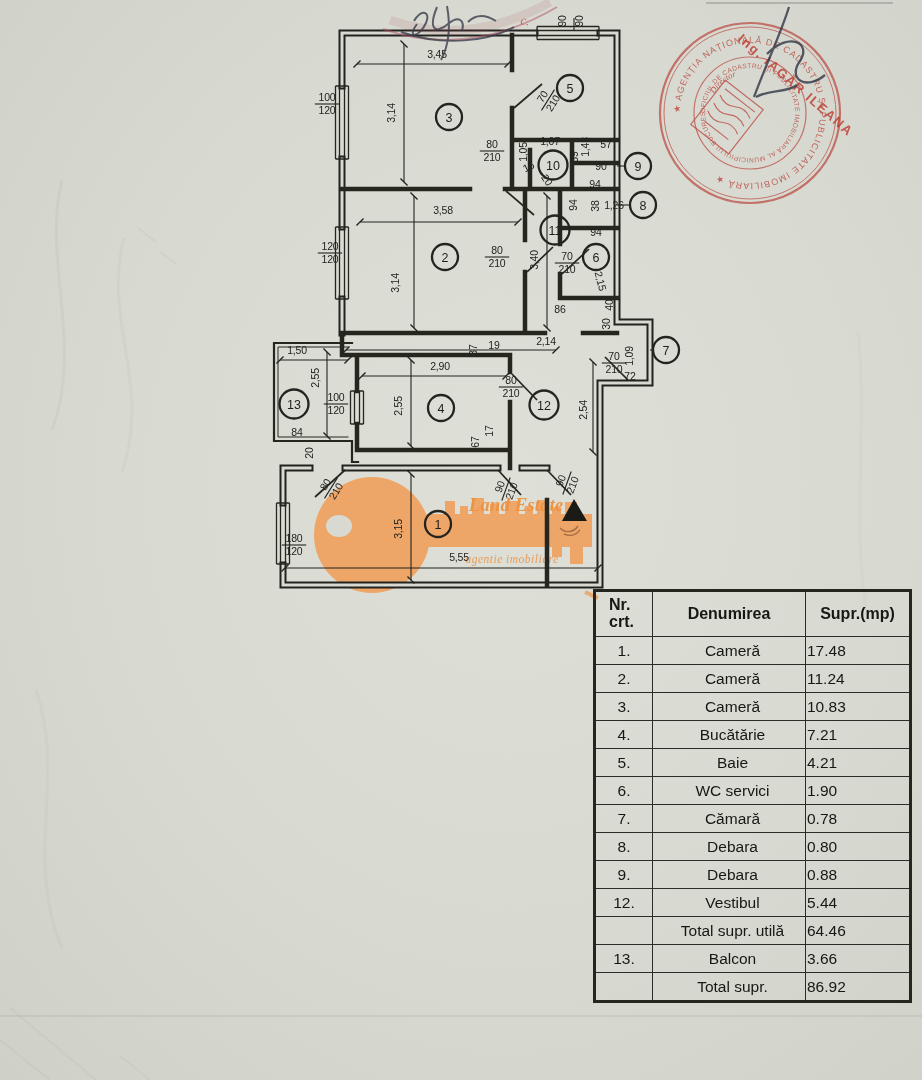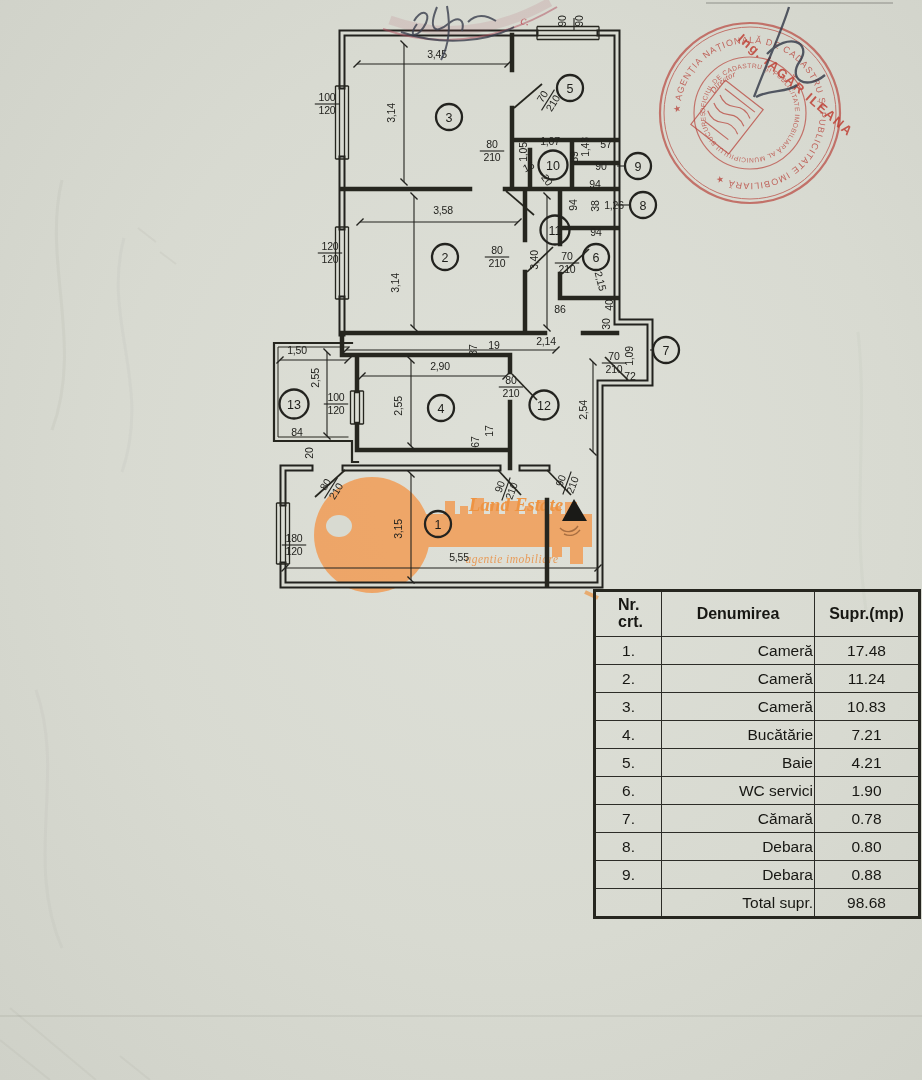--- a/index.html
+++ b/index.html
@@ -15,27 +15,27 @@
   .signer{font:bold 13px "Liberation Sans",sans-serif;fill:#bf4136;letter-spacing:1.6px;opacity:.85;}
   .brand{font:bold italic 19px "Liberation Serif",serif;fill:#ee9340;opacity:.95;}
   .tagline{font:italic 11.5px "Liberation Serif",serif;fill:#e9944c;opacity:.9;letter-spacing:.5px;}
   .cmark{font:italic 13px "Liberation Serif",serif;fill:#bf4a55;opacity:.8;}
   #area-table{position:absolute;left:593px;top:589px;}
   #area-table table{border-collapse:collapse;table-layout:fixed;width:301px;
     font-family:"Liberation Sans",sans-serif;color:#171713;}
   #area-table th,#area-table td{border:1.6px solid #2c2c27;overflow:hidden;}
   #area-table table{border:3px solid #26261f;}
   #area-table th{height:42px;font-size:16px;font-weight:bold;vertical-align:middle;}
-  #area-table th.h-nr{white-space:pre-line;text-align:left;padding-left:22px;line-height:1.05;font-weight:bold;width:42px;}
+  #area-table th.h-nr{white-space:pre-line;text-align:left;padding-left:13px;line-height:1.05;font-weight:bold;width:42px;}
   #area-table th.h-den{width:150px;}
   #area-table th.h-sup{width:101px;text-align:center;}
   #area-table td{height:25px;font-size:15.5px;}
   #area-table td.c-nr{text-align:center;}
-  #area-table td.c-name{text-align:right;padding-left:8px;}
-  #area-table td.c-sup{text-align:center;margin-top:10px;}
+  #area-table td.c-name{text-align:center;padding-left:8px;}
+  #area-table td.c-sup{text-align:left;margin-top:10px;}
 </style>
 </head>
 <body>
 
 <div id="page">
 
 <svg id="plan-svg" width="922" height="1080" viewBox="0 0 922 1080">
   <defs>
     <marker id="tk" markerWidth="9" markerHeight="9" refX="4.5" refY="4.5" orient="auto">
       <path d="M1.3,7.7 L7.7,1.3" stroke="#23231f" stroke-width="1.2" fill="none"></path>
@@ -370,21 +370,36 @@
             <td class="c-nr">8.</td>
             <td class="c-name">Debara</td>
             <td class="c-sup">0.80</td>
           </tr>
           <tr>
             <td class="c-nr">9.</td>
             <td class="c-name">Debara</td>
             <td class="c-sup">0.88</td>
           </tr>
           <tr>
+            <td class="c-nr">12.</td>
+            <td class="c-name">Vestibul</td>
+            <td class="c-sup">5.44</td>
+          </tr>
+          <tr>
+            <td class="c-nr"></td>
+            <td class="c-name">Total supr. utilă</td>
+            <td class="c-sup">64.46</td>
+          </tr>
+          <tr>
+            <td class="c-nr">13.</td>
+            <td class="c-name">Balcon</td>
+            <td class="c-sup">3.66</td>
+          </tr>
+          <tr>
             <td class="c-nr"></td>
             <td class="c-name">Total supr.</td>
-            <td class="c-sup">98.68</td>
+            <td class="c-sup">86.92</td>
           </tr>
         </tbody>
   </table>
 </div>
 
 </div>
 
 </body></html>

